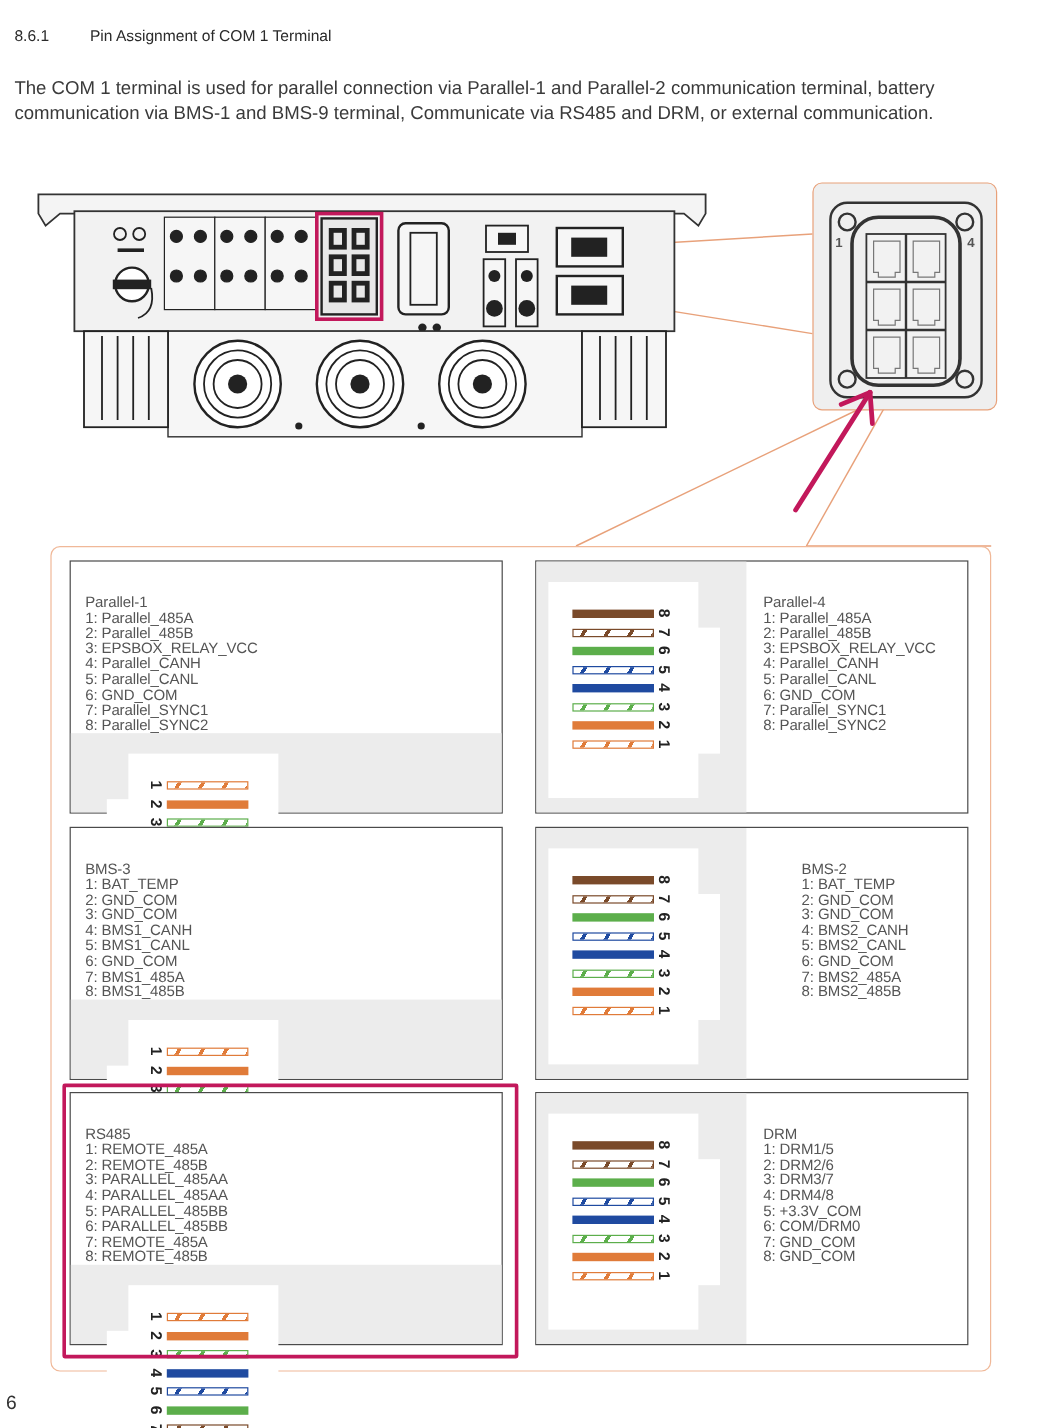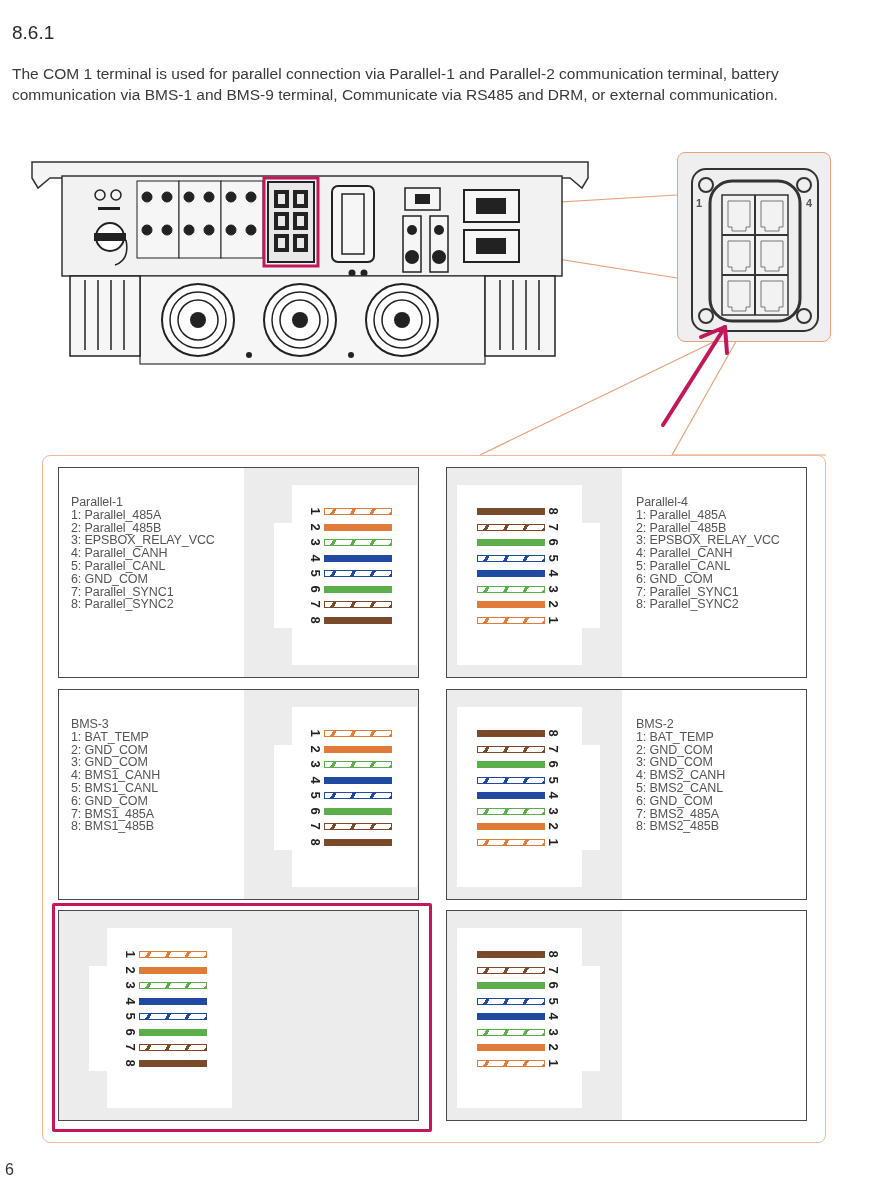--- a/index.html
+++ b/index.html
@@ -1,51 +1,52 @@
 <!DOCTYPE html>
 <html><head>
 <meta charset="utf-8">
 <style>
   * { box-sizing: border-box; margin: 0; padding: 0; }
   html, body { width: 880px; height: 1190px; background: #ffffff; overflow: hidden; }
   body { position: relative; font-family: "Liberation Sans", "DejaVu Sans", sans-serif; color: #333333; }
 
-  .heading { position: absolute; left: 12px; top: 22px; font-size: 19px; color: #2a2a2a; display: flex; gap: 34px; justify-content: flex-end; }
+  .heading { position: absolute; left: 12px; top: 22px; font-size: 13px; color: #2a2a2a; display: flex; gap: 34px; justify-content: flex-end; }
   .intro { position: absolute; left: 12px; top: 63px; width: 800px; font-size: 15.5px; line-height: 21px; color: #3a3a3a; }
 
   
   .inverter { position: absolute; left: 30px; top: 150px; width: 560px; height: 240px; }
   .terminal-zoom { position: absolute; left: 677px; top: 152px; width: 154px; height: 190px; border: 1.5px solid #e8a17a; border-radius: 8px; background: #efefef; }
   .callout-lines { position: absolute; left: 0; top: 0; width: 880px; height: 470px; pointer-events: none; }
 
   
   .pin-frame { position: absolute; left: 42px; top: 455px; width: 784px; height: 688px; border: 1.5px solid #f0b898; border-radius: 8px; }
 
   .panel { position: absolute; width: 361px; height: 211px; border: 1.5px solid #4a4a4a; background: #fff; display: flex; }
-  .panel.left-text { }
+  .panel.left-text { flex-direction: column; }
   .panel.right-text { flex-direction: row; }
   .panel .text { width: 185px; padding: 28px 0 0 12px; font-size: 12.5px; line-height: 12.8px; color: #555; white-space: nowrap; }
   .panel.right-text .text { padding-left: 14px; }
   .panel .gray { flex: 1; background: #ececec; position: relative; }
   .panel .text div { letter-spacing: -0.1px; }
   .jack-body { position: absolute; top: 17px; width: 125px; height: 180px; background: #fff; }
   .jack-notch { position: absolute; background: #fff; }
 
   .wire { position: absolute; height: 7px; width: 68px; }
   .pin-num { position: absolute; font-size: 13px; font-weight: bold; color: #222; transform: rotate(90deg); width: 10px; text-align: center; line-height: 10px; }
 
   .highlight { position: absolute; left: 52px; top: 903px; width: 380px; height: 229px; border: 3px solid #c2185b; border-radius: 2px; }
 
   .page-num { position: absolute; left: 5px; top: 1161px; font-size: 16px; color: #333; }
 </style>
 </head>
 <body>
 
 <div class="heading">
   <span>8.6.1</span>
+  <span>Pin Assignment of COM 1 Terminal</span>
 </div>
 <p class="intro">The COM 1 terminal is used for parallel connection via Parallel-1 and Parallel-2 communication terminal, battery communication via BMS-1 and BMS-9 terminal, Communicate via RS485 and DRM, or external communication.</p>
 
 <svg class="callout-lines" viewBox="0 0 880 470">
   <line x1="345" y1="215" x2="677" y2="195" stroke="#e8a17a" stroke-width="1.2"></line>
   <line x1="345" y1="225" x2="677" y2="278" stroke="#e8a17a" stroke-width="1.2"></line>
   <line x1="728" y1="335" x2="480" y2="455" stroke="#e8a17a" stroke-width="1.2"></line>
   <line x1="738" y1="338" x2="672" y2="455" stroke="#e8a17a" stroke-width="1.2"></line>
   <line x1="672" y1="455" x2="826" y2="455" stroke="#e8a17a" stroke-width="1.2"></line>
 </svg>
@@ -276,21 +277,21 @@
         <div class="wire" style="top: 102px; left: 80px; background: repeating-linear-gradient(120deg, rgb(255, 255, 255) 0px, rgb(255, 255, 255) 7px, rgb(31, 74, 160) 7px, rgb(31, 74, 160) 10px, rgb(255, 255, 255) 10px, rgb(255, 255, 255) 17px); border: 1px solid rgb(31, 74, 160);"></div>
         <div class="pin-num" style="top: 100px; left: 66px;">5</div>
         <div class="wire" style="top: 117.5px; left: 80px; background: rgb(92, 174, 75);"></div>
         <div class="pin-num" style="top: 115.5px; left: 66px;">6</div>
         <div class="wire" style="top: 133px; left: 80px; background: repeating-linear-gradient(120deg, rgb(255, 255, 255) 0px, rgb(255, 255, 255) 7px, rgb(122, 74, 42) 7px, rgb(122, 74, 42) 10px, rgb(255, 255, 255) 10px, rgb(255, 255, 255) 17px); border: 1px solid rgb(122, 74, 42);"></div>
         <div class="pin-num" style="top: 131px; left: 66px;">7</div>
         <div class="wire" style="top: 148.5px; left: 80px; background: rgb(122, 74, 42);"></div>
         <div class="pin-num" style="top: 146.5px; left: 66px;">8</div>
       </div>
     </div>
-    <div class="panel right-text" style="left: 446px; top: 689px;">
+    <div class="panel right-text" style="left: 446px; top: 689px; gap: 32px;">
       <div class="gray" style="flex: 0 0 175px;">
         <div class="jack-body" style="left: 10px;"></div>
         <div class="jack-notch" style="top: 55px; height: 105px; width: 20px; left: 133px;"></div>
         <div class="wire" style="top: 40px; left: 30px; background: rgb(122, 74, 42);"></div>
         <div class="pin-num" style="top: 38px; left: 101px;">8</div>
         <div class="wire" style="top: 55.5px; left: 30px; background: repeating-linear-gradient(120deg, rgb(255, 255, 255) 0px, rgb(255, 255, 255) 7px, rgb(122, 74, 42) 7px, rgb(122, 74, 42) 10px, rgb(255, 255, 255) 10px, rgb(255, 255, 255) 17px); border: 1px solid rgb(122, 74, 42);"></div>
         <div class="pin-num" style="top: 53.5px; left: 101px;">7</div>
         <div class="wire" style="top: 71px; left: 30px; background: rgb(92, 174, 75);"></div>
         <div class="pin-num" style="top: 69px; left: 101px;">6</div>
         <div class="wire" style="top: 86.5px; left: 30px; background: repeating-linear-gradient(120deg, rgb(255, 255, 255) 0px, rgb(255, 255, 255) 7px, rgb(31, 74, 160) 7px, rgb(31, 74, 160) 10px, rgb(255, 255, 255) 10px, rgb(255, 255, 255) 17px); border: 1px solid rgb(31, 74, 160);"></div>
@@ -310,20 +311,31 @@
         <div>2: GND_COM</div>
         <div>3: GND_COM</div>
         <div>4: BMS2_CANH</div>
         <div>5: BMS2_CANL</div>
         <div>6: GND_COM</div>
         <div>7: BMS2_485A</div>
         <div>8: BMS2_485B</div>
       </div>
     </div>
     <div class="panel left-text" style="left: 58px; top: 910px;">
+      <div class="text">
+        <div>RS485</div>
+        <div>1: REMOTE_485A</div>
+        <div>2: REMOTE_485B</div>
+        <div>3: PARALLEL_485AA</div>
+        <div>4: PARALLEL_485AA</div>
+        <div>5: PARALLEL_485BB</div>
+        <div>6: PARALLEL_485BB</div>
+        <div>7: REMOTE_485A</div>
+        <div>8: REMOTE_485B</div>
+      </div>
       <div class="gray">
         <div class="jack-body" style="left: 48px;"></div>
         <div class="jack-notch" style="top: 55px; height: 105px; width: 20px; left: 30px;"></div>
         <div class="wire" style="top: 40px; left: 80px; background: repeating-linear-gradient(120deg, rgb(255, 255, 255) 0px, rgb(255, 255, 255) 7px, rgb(224, 123, 57) 7px, rgb(224, 123, 57) 10px, rgb(255, 255, 255) 10px, rgb(255, 255, 255) 17px); border: 1px solid rgb(224, 123, 57);"></div>
         <div class="pin-num" style="top: 38px; left: 66px;">1</div>
         <div class="wire" style="top: 55.5px; left: 80px; background: rgb(224, 123, 57);"></div>
         <div class="pin-num" style="top: 53.5px; left: 66px;">2</div>
         <div class="wire" style="top: 71px; left: 80px; background: repeating-linear-gradient(120deg, rgb(255, 255, 255) 0px, rgb(255, 255, 255) 7px, rgb(92, 174, 75) 7px, rgb(92, 174, 75) 10px, rgb(255, 255, 255) 10px, rgb(255, 255, 255) 17px); border: 1px solid rgb(92, 174, 75);"></div>
         <div class="pin-num" style="top: 69px; left: 66px;">3</div>
         <div class="wire" style="top: 86.5px; left: 80px; background: rgb(31, 74, 160);"></div>
@@ -352,18 +364,29 @@
         <div class="pin-num" style="top: 84.5px; left: 101px;">5</div>
         <div class="wire" style="top: 102px; left: 30px; background: rgb(31, 74, 160);"></div>
         <div class="pin-num" style="top: 100px; left: 101px;">4</div>
         <div class="wire" style="top: 117.5px; left: 30px; background: repeating-linear-gradient(120deg, rgb(255, 255, 255) 0px, rgb(255, 255, 255) 7px, rgb(92, 174, 75) 7px, rgb(92, 174, 75) 10px, rgb(255, 255, 255) 10px, rgb(255, 255, 255) 17px); border: 1px solid rgb(92, 174, 75);"></div>
         <div class="pin-num" style="top: 115.5px; left: 101px;">3</div>
         <div class="wire" style="top: 133px; left: 30px; background: rgb(224, 123, 57);"></div>
         <div class="pin-num" style="top: 131px; left: 101px;">2</div>
         <div class="wire" style="top: 148.5px; left: 30px; background: repeating-linear-gradient(120deg, rgb(255, 255, 255) 0px, rgb(255, 255, 255) 7px, rgb(224, 123, 57) 7px, rgb(224, 123, 57) 10px, rgb(255, 255, 255) 10px, rgb(255, 255, 255) 17px); border: 1px solid rgb(224, 123, 57);"></div>
         <div class="pin-num" style="top: 146.5px; left: 101px;">1</div>
       </div>
+      <div class="text">
+        <div>DRM</div>
+        <div>1: DRM1/5</div>
+        <div>2: DRM2/6</div>
+        <div>3: DRM3/7</div>
+        <div>4: DRM4/8</div>
+        <div>5: +3.3V_COM</div>
+        <div>6: COM/DRM0</div>
+        <div>7: GND_COM</div>
+        <div>8: GND_COM</div>
+      </div>
     </div>
   </div>
 
 <div class="highlight"></div>
 
 <div class="page-num">6</div>
 
 </body></html>

